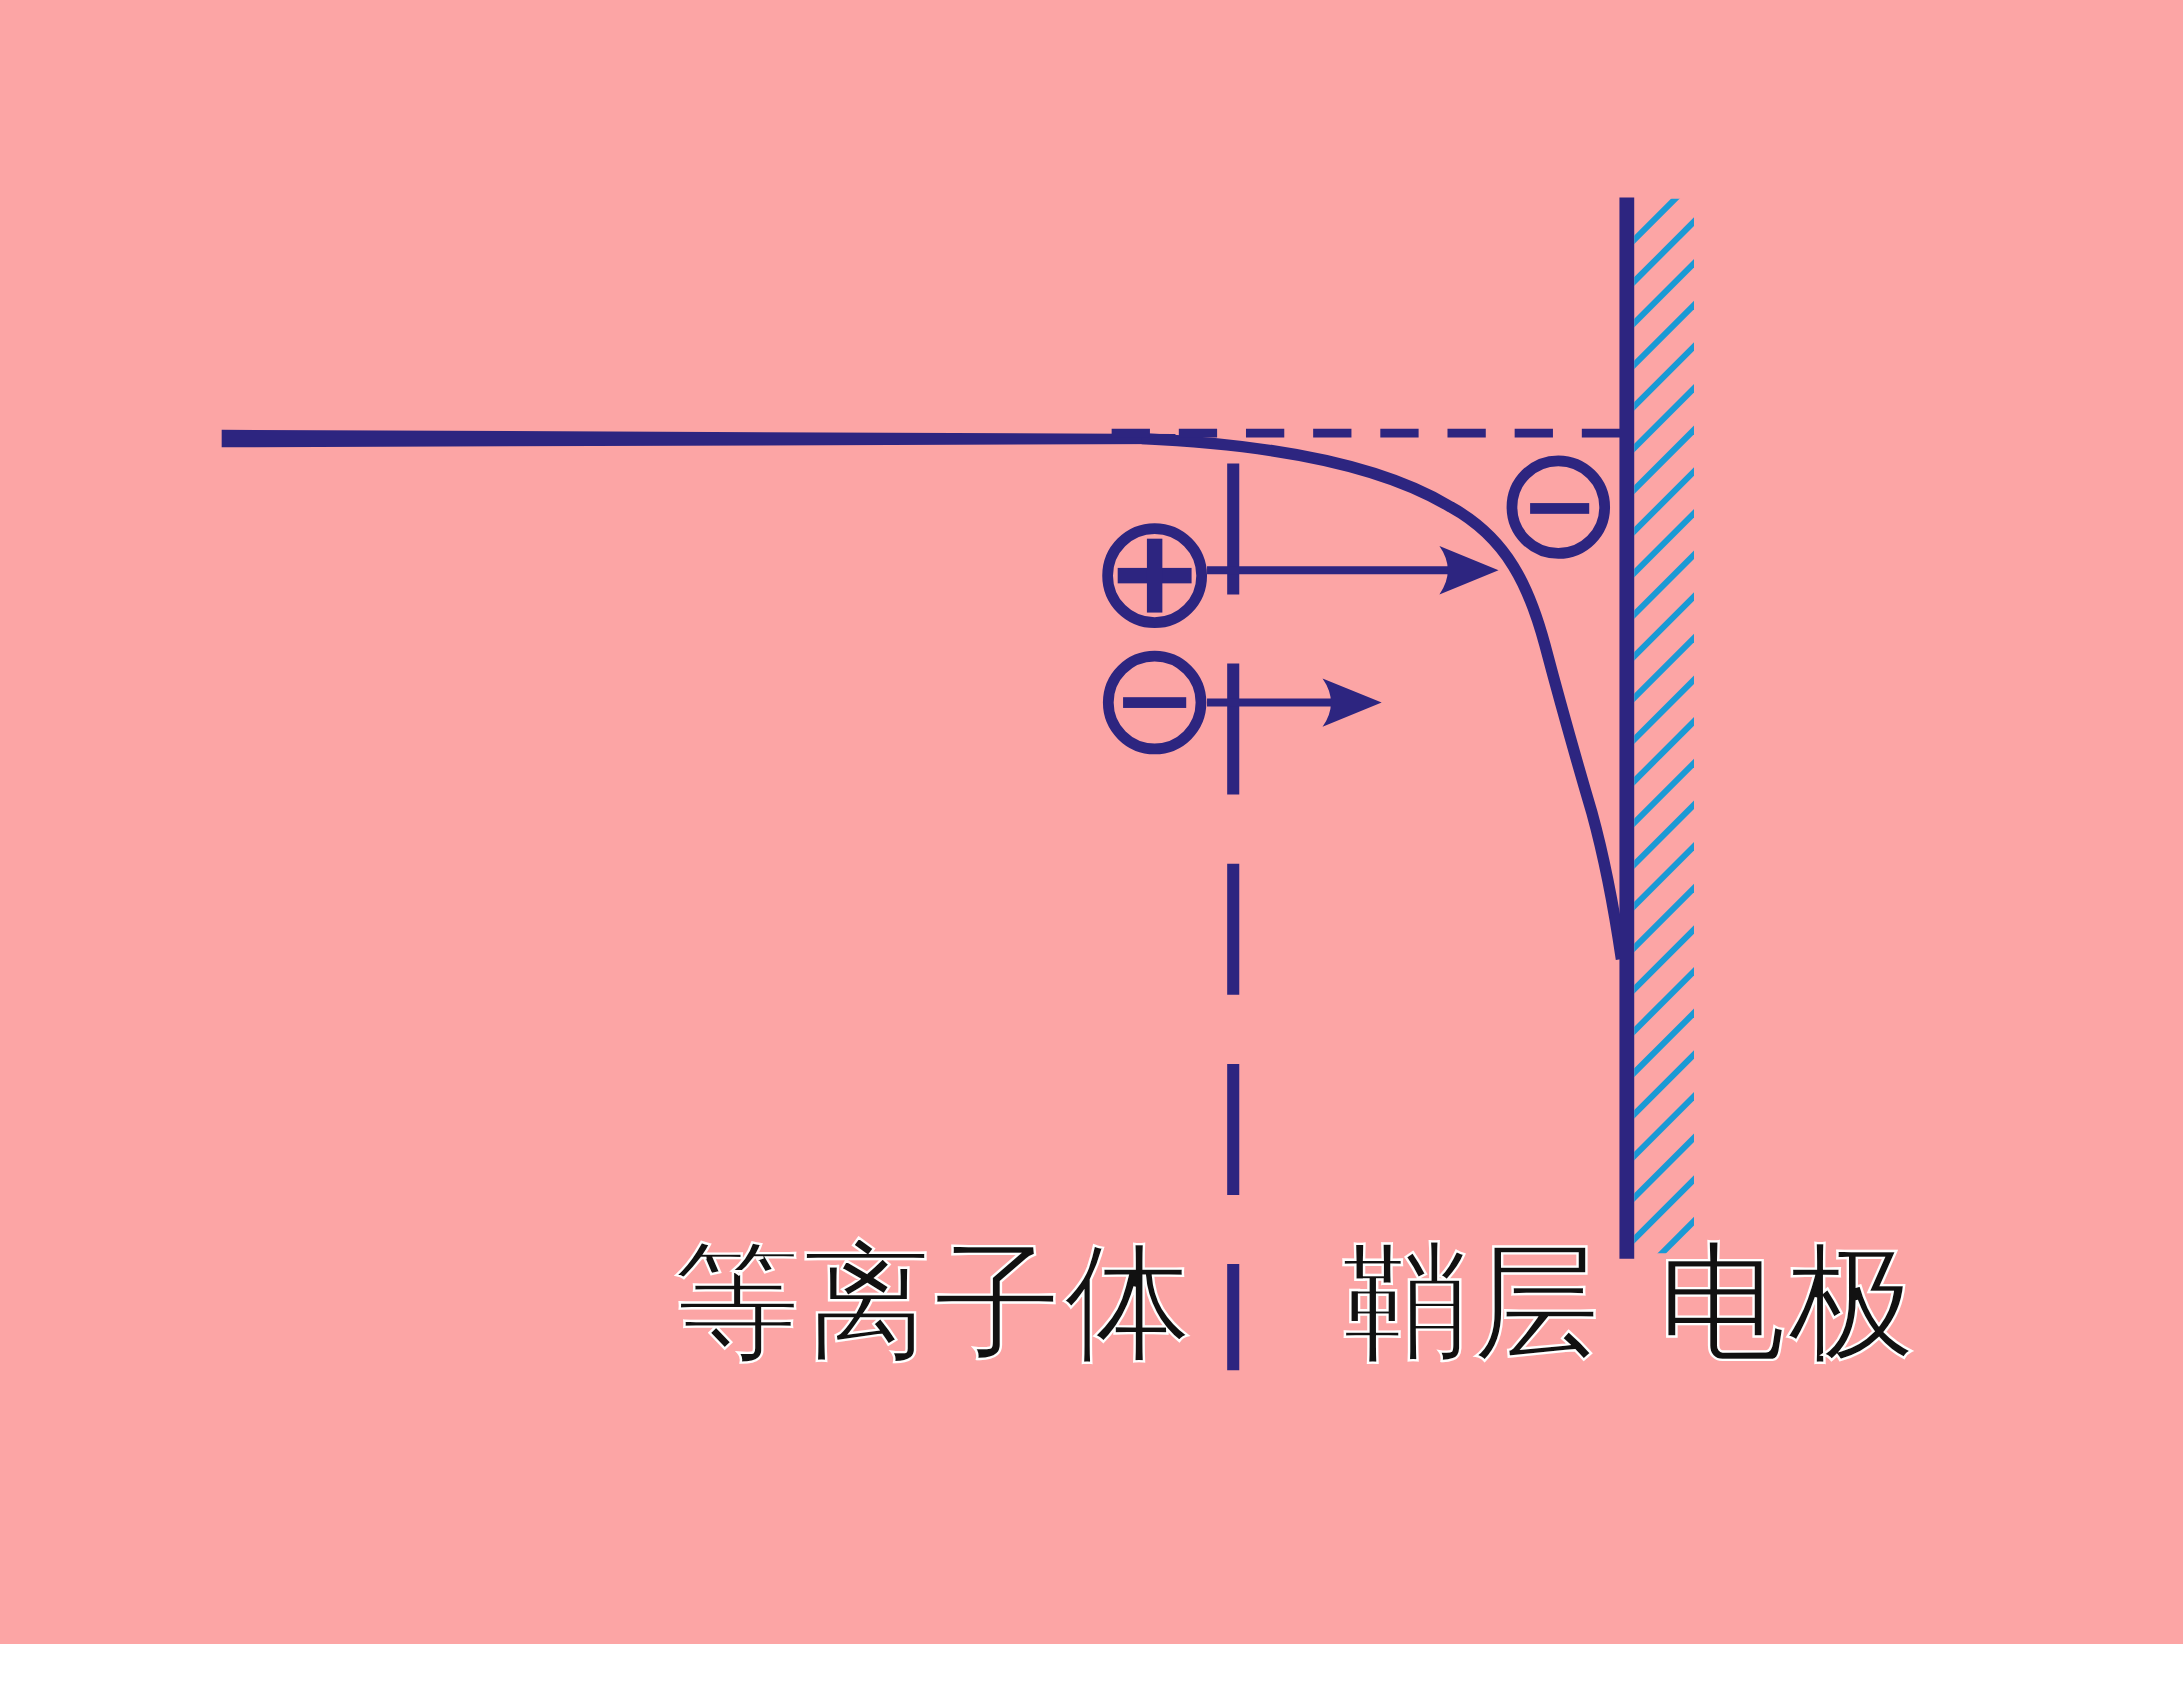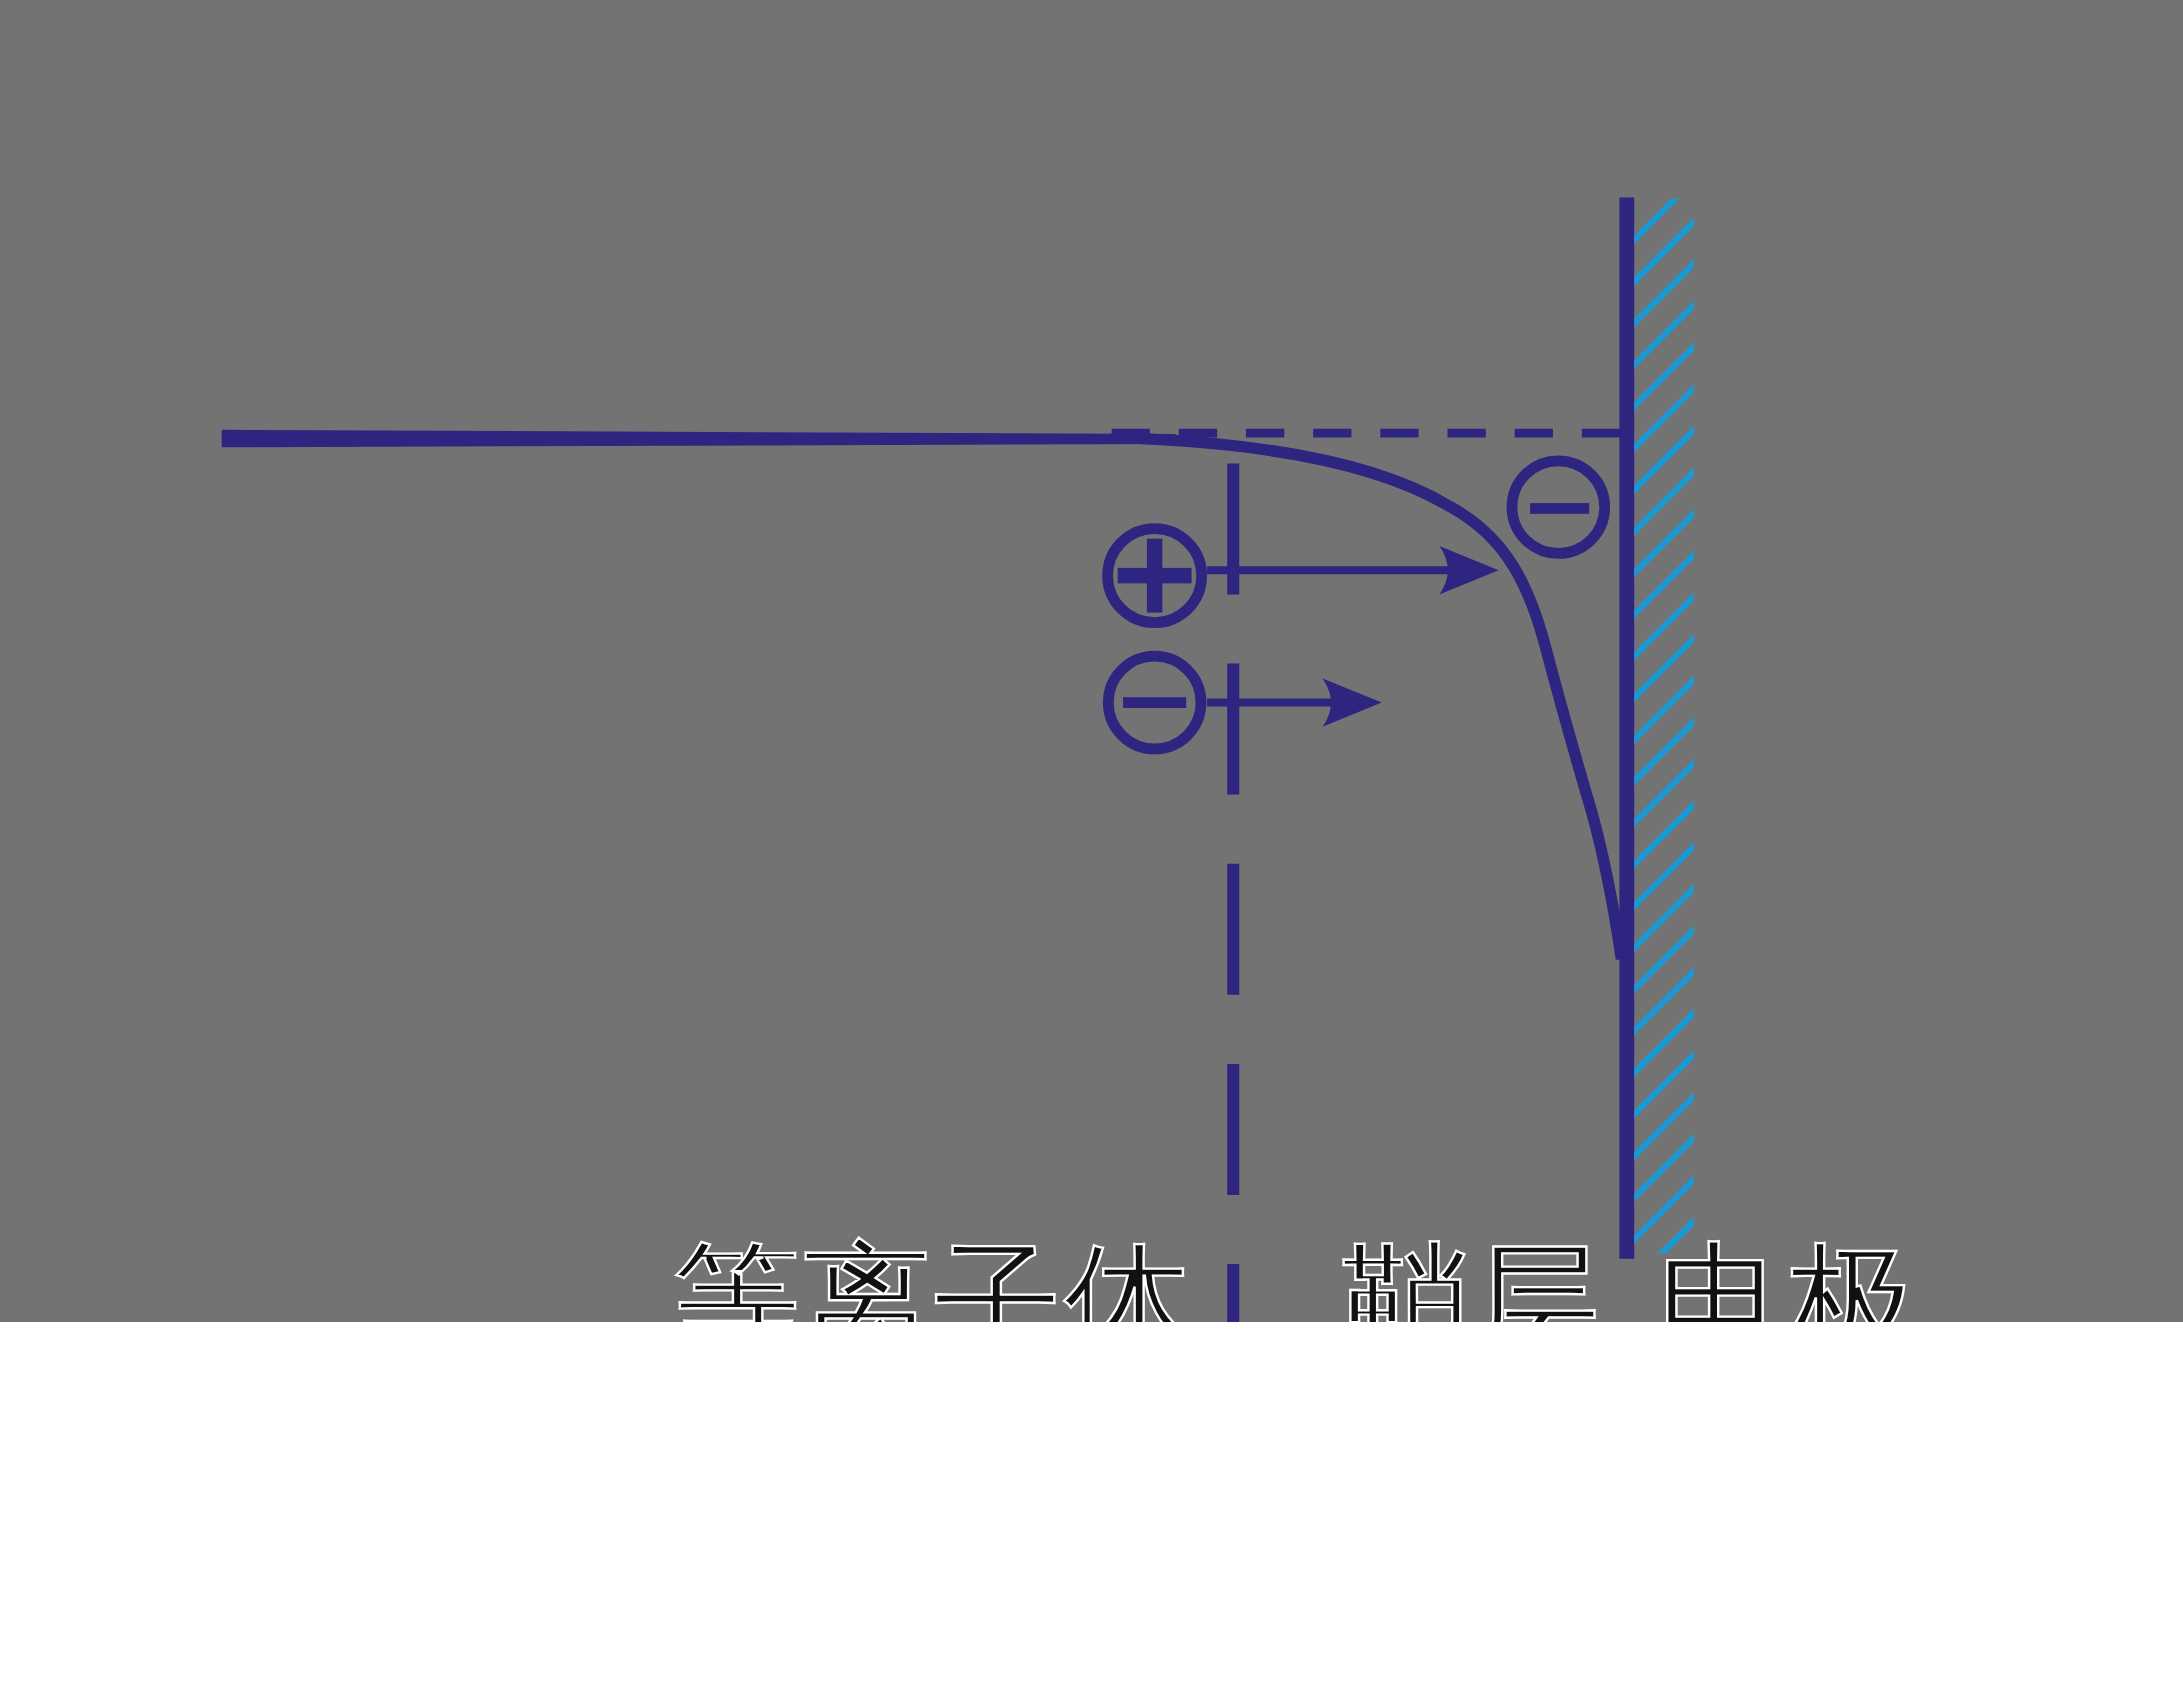--- a/index.html
+++ b/index.html
@@ -1,16 +1,16 @@
 <!DOCTYPE html>
 <html style="--navy: #2d2580; --hatch: #1a9ad5; --ink: #111111;font-size:10.7px"><head>
 <meta charset="utf-8">
 <style>
   html,body{margin:0;padding:0;background:#ffffff;}
-  #stage{position:relative;width:2183px;height:1322px;background:#737373;overflow:hidden;}
+  #stage{position:relative;width:2183px;height:1644px;background:#fca5a5;overflow:hidden;}
   svg{position:absolute;left:0;top:0;}
   .navy-stroke{stroke:var(--navy);fill:none;}
   .navy-fill{fill:var(--navy);stroke:none;}
   .hatch-line{stroke:var(--hatch);fill:none;}
   .cjk-label{font-family:serif;font-size:190px;letter-spacing:4px;fill:var(--ink);
              stroke:#ffffff;stroke-width:3.5px;}
 </style>
 </head>
 <body>
 

